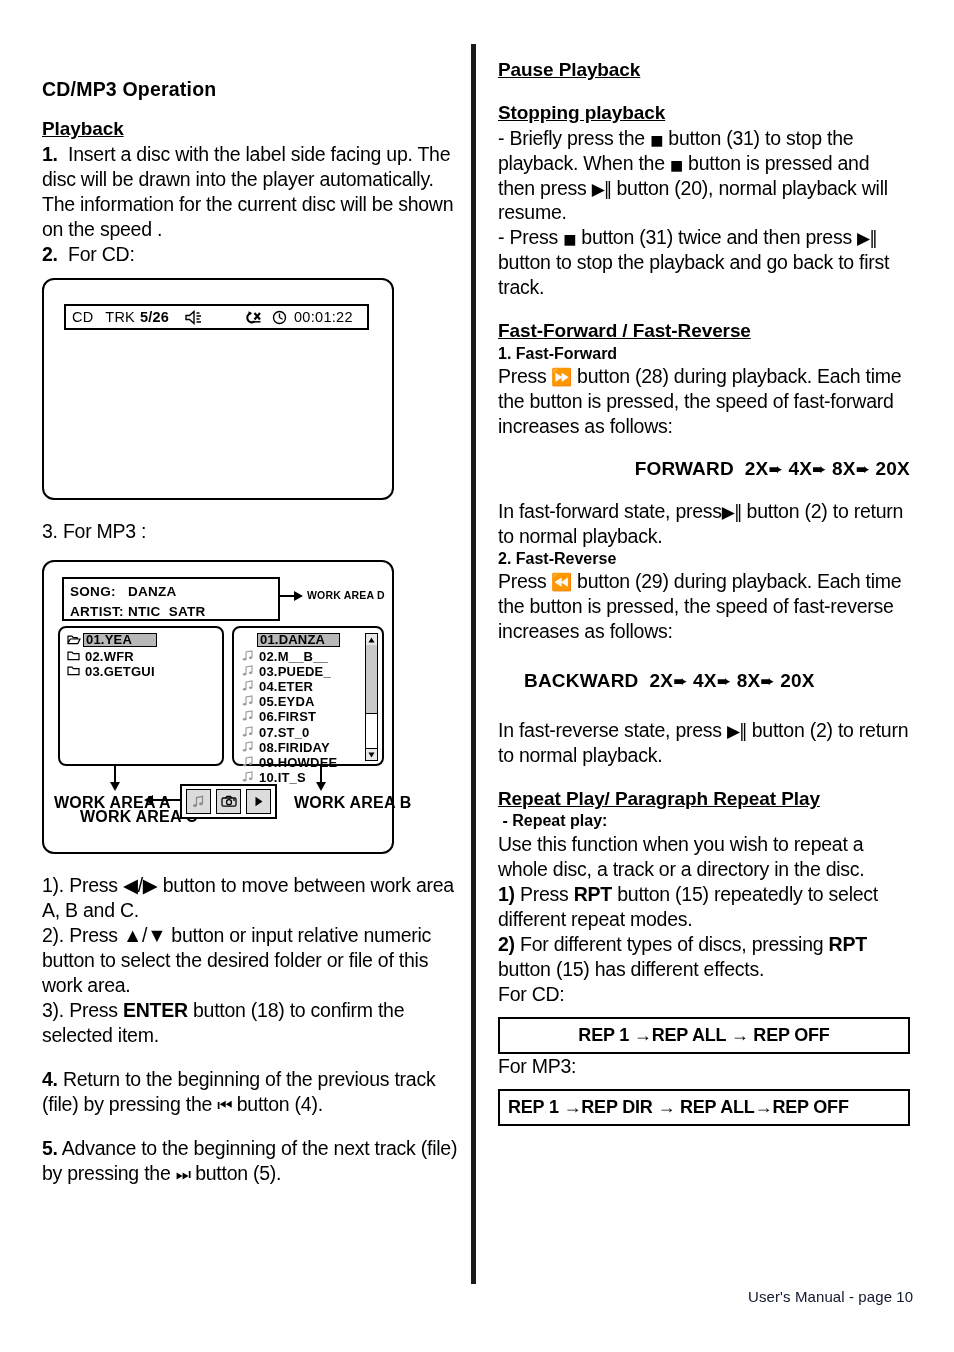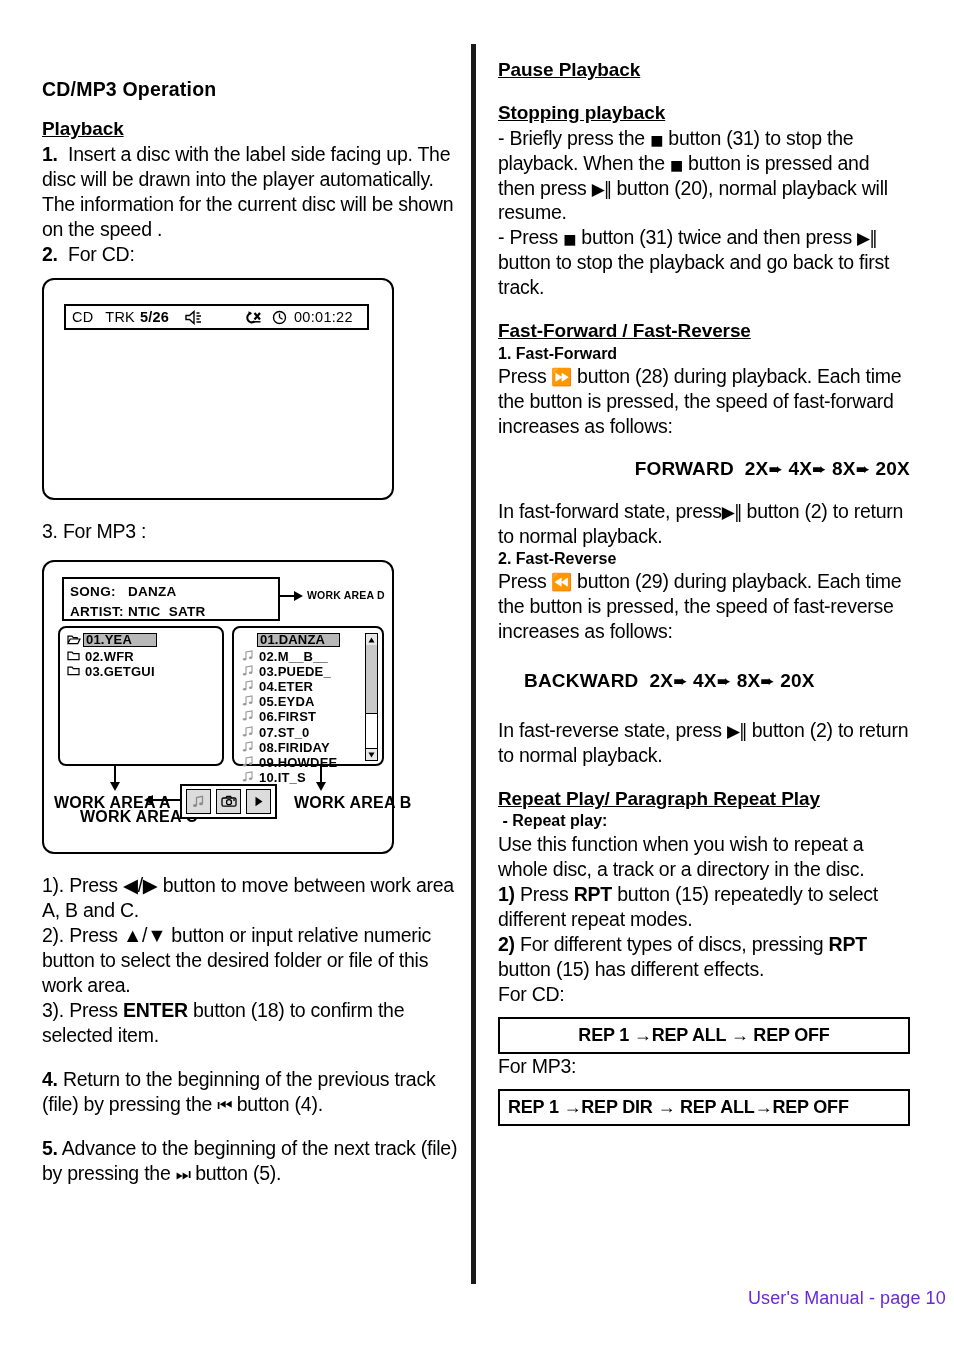--- a/index.html
+++ b/index.html
@@ -339,22 +339,22 @@
   }
   .flow-line.indent { text-align: left; padding-left: 26px; }
   .fat-arrow {
     font-family: "DejaVu Sans", sans-serif;
     font-size: 17px;
   }
   .footer {
     position: absolute;
     left: 748px;
     top: 1288px;
-    font-size: 18px;
-    color: #6d28d9;
+    font-size: 15px;
+    color: #0f172a;
     letter-spacing: 0.1px;
   }
 </style>
 </head>
 <body>
 
 <div class="page">
 
   <div class="divider"></div>
 

